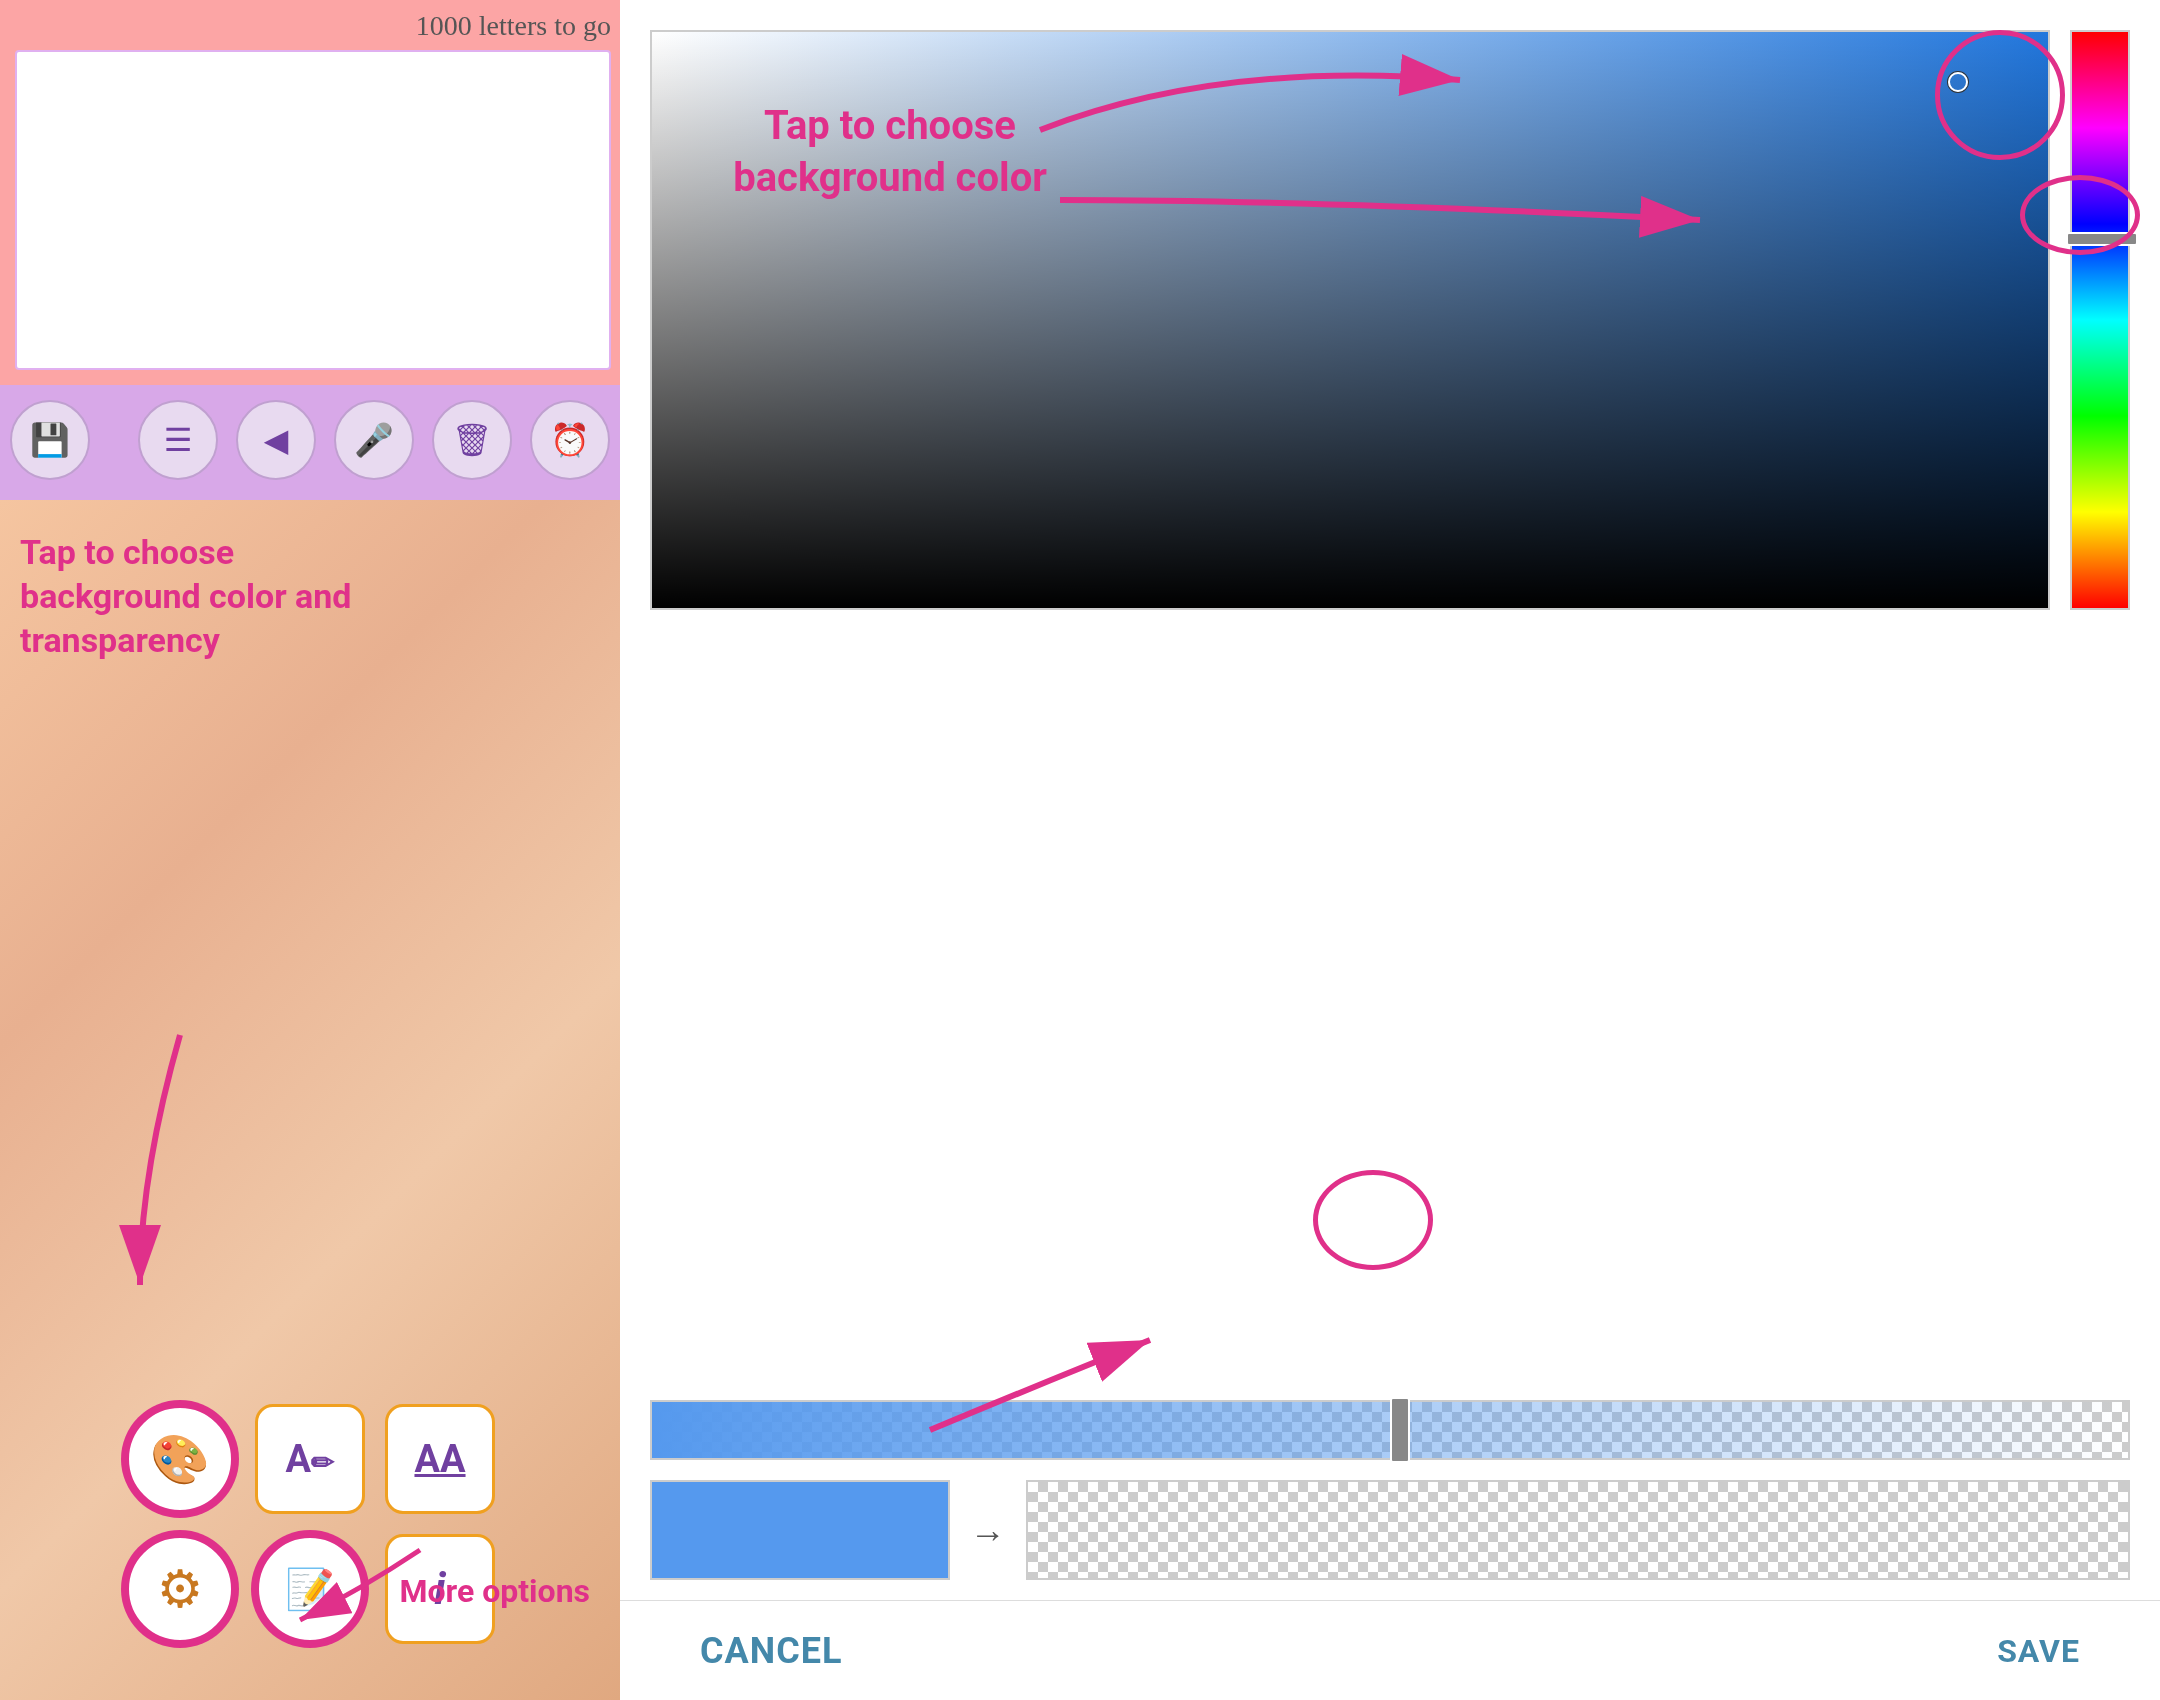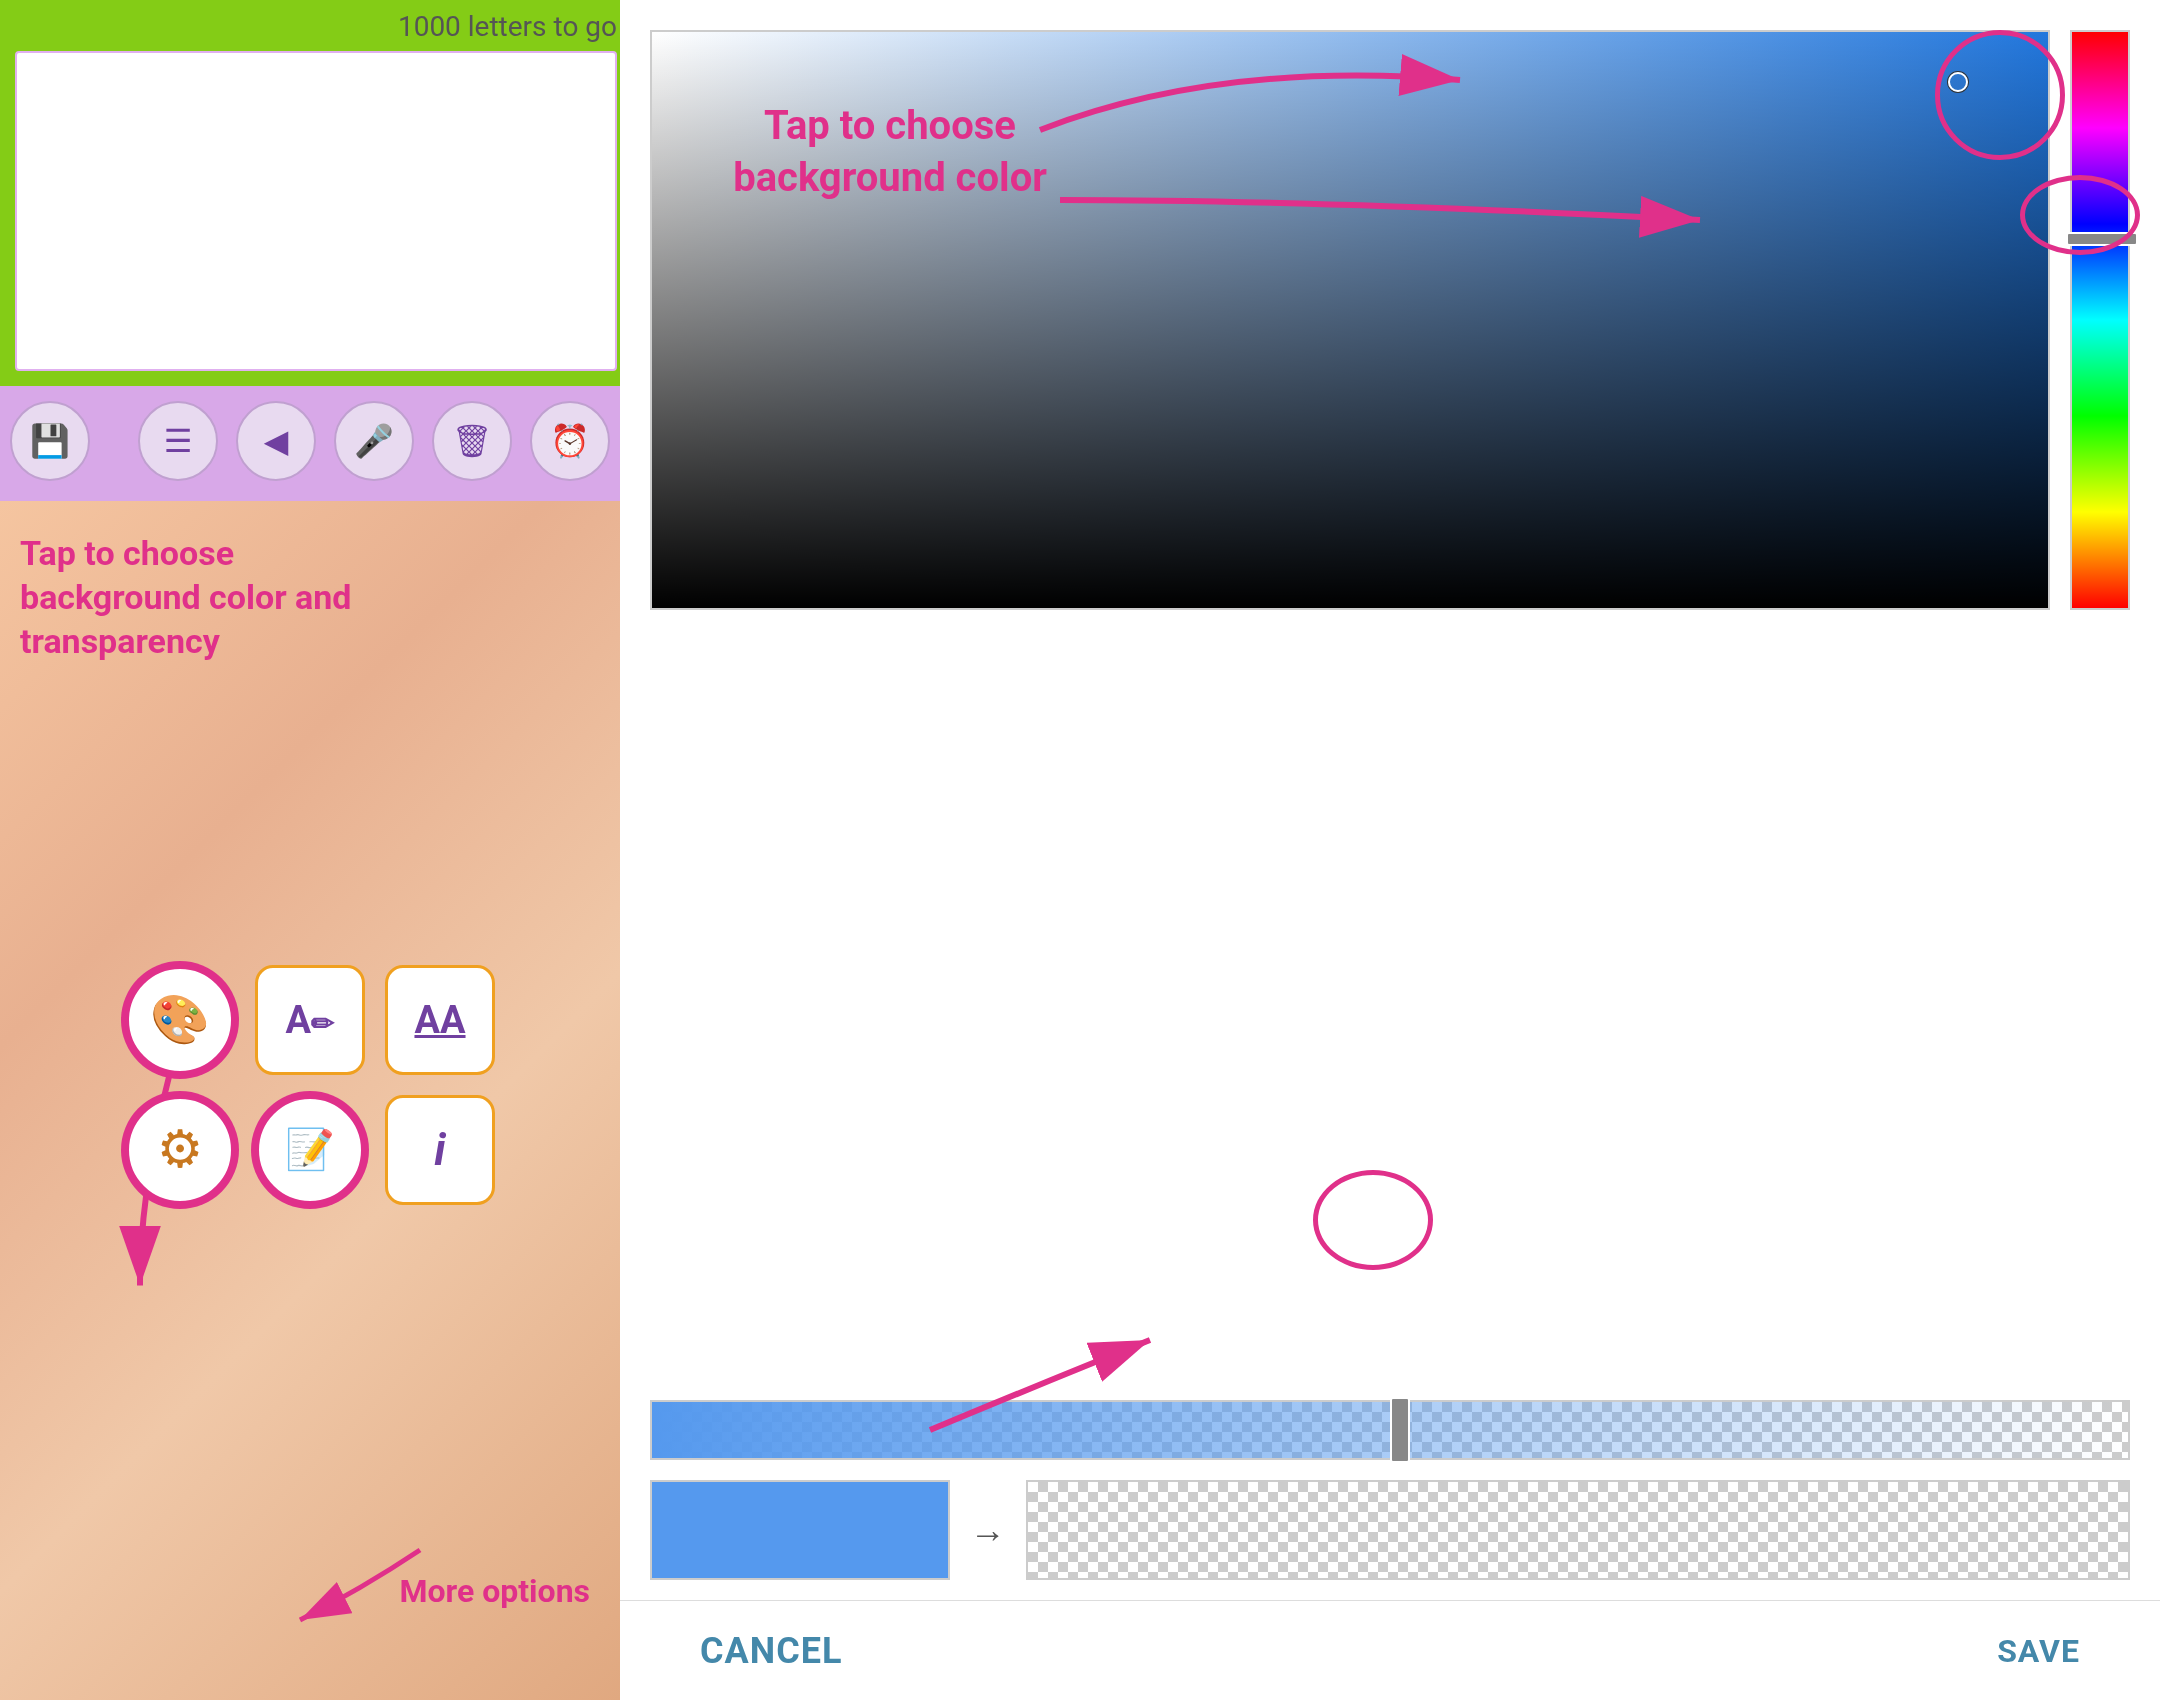--- a/index.html
+++ b/index.html
@@ -15,23 +15,24 @@
     
     .left-panel {
       width: 620px;
       height: 1700px;
       display: flex;
       flex-direction: column;
       background: #d8a8e8;
     }
 
     .text-area-section {
-      background: #84cc16;
-      padding: 10px 3px 15px 15px;
+      background: #fca5a5;
+      padding: 10px 9px 15px 15px;
       flex-shrink: 0;
+      font-family: Liberation Serif, serif;
     }
 
     .letter-count {
       text-align: right;
       font-size: 28px;
       color: #555;
       margin-bottom: 8px;
     }
 
     .text-area-box {
@@ -70,22 +71,22 @@
       flex: 1;
     }
 
     
     .bottom-section {
       flex: 1;
       background: linear-gradient(135deg, #f5c5a0 0%, #e8b090 30%, #f0c8a8 60%, #e0a880 100%);
       position: relative;
       display: flex;
       flex-direction: column;
-      justify-content: center;
-      padding-bottom: 32px;
+      justify-content: flex-end;
+      padding-bottom: 56px;
     }
 
     .annotation-text-bg {
       position: absolute;
       top: 30px;
       left: 20px;
       font-size: 34px;
       font-weight: bold;
       color: #e0308a;
       line-height: 1.3;

